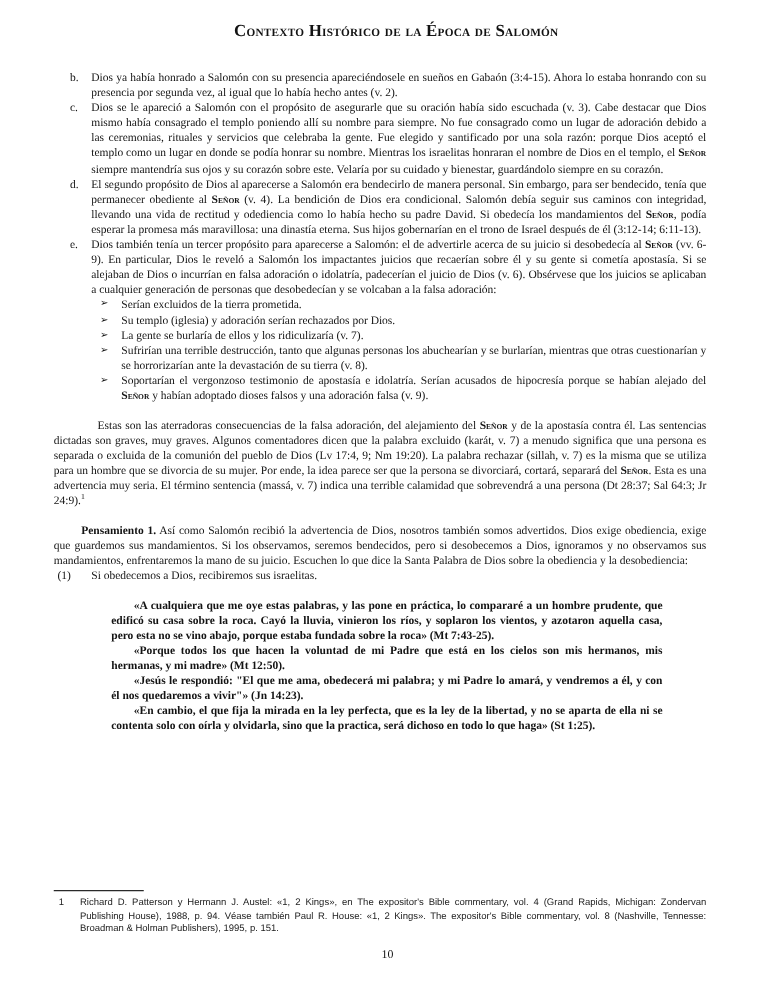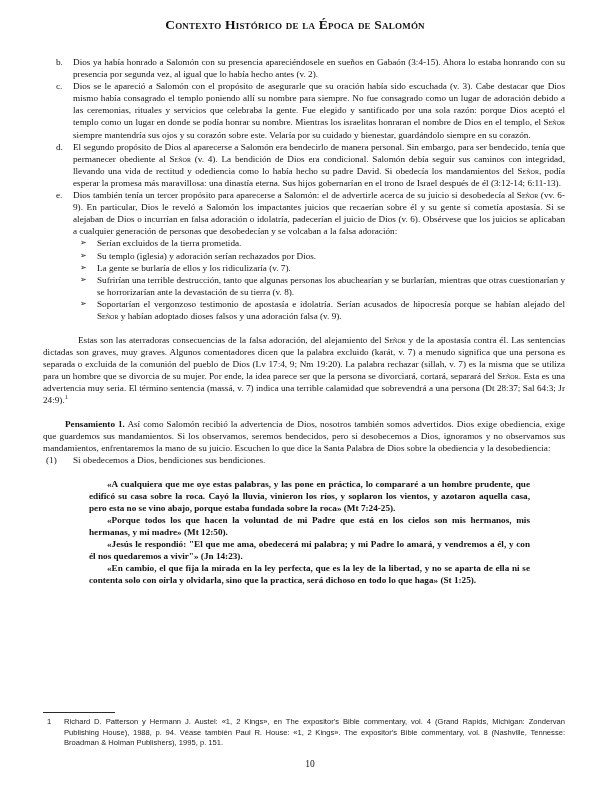--- a/index.html
+++ b/index.html
@@ -6,21 +6,21 @@
   .page{
     position:relative;
     width:612px;height:792px;
     margin:0 auto;
     background:#ffffff;
     color:#131313;
     font-family:"Liberation Serif", serif;
     overflow:hidden;
   }
   .title{
-    position:absolute;top:17px;left:34px;width:522px;
+    position:absolute;top:17px;left:56px;width:522px;
     margin:0;
     text-align:center;
     font-size:13.5px;
     font-weight:bold;
     font-variant:small-caps;
     letter-spacing:0.2px;
   }
   .content{
     position:absolute;top:56px;left:43px;width:522px;
     font-size:9.2px;
@@ -38,21 +38,21 @@
     font-family:"DejaVu Sans", sans-serif;
     font-size:8px;
   }
   .gap-top{margin-top:11.5px !important;}
   .aftermath{text-indent:35px;}
   .thought{text-indent:22px;}
   .numbered{position:relative;padding-left:30px;}
   .num-marker{position:absolute;left:3px;top:0;}
   .quotes{margin-left:46px;margin-right:35px;font-weight:bold;}
   .quote{text-indent:18px;}
-  .sc{font-variant:small-caps;}
+  .sc{font-variant:small-caps;font-weight:bold;}
   .i{}
   .b{font-weight:bold;}
   .sup{vertical-align:super;font-size:6.2px;line-height:0;}
   .footnote-rule{
     position:absolute;top:712px;left:43px;width:72px;
     border-top:1px solid #2a2a2a;height:0;
   }
   .footnote{
     position:absolute;top:717px;left:43px;width:522px;
     font-family:"Liberation Sans", sans-serif;
@@ -119,25 +119,25 @@
       <span class="bullet-marker">➢</span>
       <p class="para"><span>Soportarían el vergonzoso testimonio de apostasía e idolatría. Serían acusados de hipocresía porque se habían alejado del </span><span class="sc">Señor</span><span> y habían adoptado dioses falsos y una adoración falsa (v. 9).</span></p>
     </div>
 
     <p class="para aftermath gap-top"><span>Estas son las aterradoras consecuencias de la falsa adoración, del alejamiento del </span><span class="sc">Señor</span><span> y de la apostasía contra él. Las sentencias dictadas son graves, muy graves. Algunos comentadores dicen que la palabra </span><span class="i">excluido</span><span> (karát, v. 7) a menudo significa que una persona es separada o excluida de la comunión del pueblo de Dios (Lv 17:4, 9; Nm 19:20). La palabra </span><span class="i">rechazar</span><span> (sillah, v. 7) es la misma que se utiliza para un hombre que se divorcia de su mujer. Por ende, la idea parece ser que la persona se divorciará, cortará, separará del </span><span class="sc">Señor</span><span>. Esta es una advertencia muy seria. El término </span><span class="i">sentencia</span><span> (massá, v. 7) indica una terrible calamidad que sobrevendrá a una persona (Dt 28:37; Sal 64:3; Jr 24:9).</span><span class="sup">1</span></p>
 
     <p class="para thought gap-top"><span class="b">Pensamiento 1.</span><span> Así como Salomón recibió la advertencia de Dios, nosotros también somos advertidos. Dios exige obediencia, exige que guardemos sus mandamientos. Si los observamos, seremos bendecidos, pero si desobecemos a Dios, ignoramos y no observamos sus mandamientos, enfrentaremos la mano de su juicio. Escuchen lo que dice la Santa Palabra de Dios sobre la obediencia y la desobediencia:</span></p>
 
     <div class="numbered">
       <span class="num-marker">(1)</span>
-      <p class="para">Si obedecemos a Dios, bendiciones sus bendiciones.</p>
+      <p class="para">Si obedecemos a Dios, recibiremos sus israelitas.</p>
     </div>
 
     <div class="quotes gap-top">
-      <p class="quote">«A cualquiera que me oye estas palabras, y las pone en práctica, lo compararé a un hombre prudente, que edificó su casa sobre la roca. Cayó la lluvia, vinieron los ríos, y soplaron los vientos, y azotaron aquella casa, pero esta no se vino abajo, porque estaba fundada sobre la roca» (Mt 7:24-25).</p>
+      <p class="quote">«A cualquiera que me oye estas palabras, y las pone en práctica, lo compararé a un hombre prudente, que edificó su casa sobre la roca. Cayó la lluvia, vinieron los ríos, y soplaron los vientos, y azotaron aquella casa, pero esta no se vino abajo, porque estaba fundada sobre la roca» (Mt 7:43-25).</p>
       <p class="quote">«Porque todos los que hacen la voluntad de mi Padre que está en los cielos son mis hermanos, mis hermanas, y mi madre» (Mt 12:50).</p>
       <p class="quote">«Jesús le respondió: "El que me ama, obedecerá mi palabra; y mi Padre lo amará, y vendremos a él, y con él nos quedaremos a vivir"» (Jn 14:23).</p>
       <p class="quote">«En cambio, el que fija la mirada en la ley perfecta, que es la ley de la libertad, y no se aparta de ella ni se contenta solo con oírla y olvidarla, sino que la practica, será dichoso en todo lo que haga» (St 1:25).</p>
     </div>
 
   </div>
 
   <div class="footnote-rule"></div>
 
   <div class="footnote">

